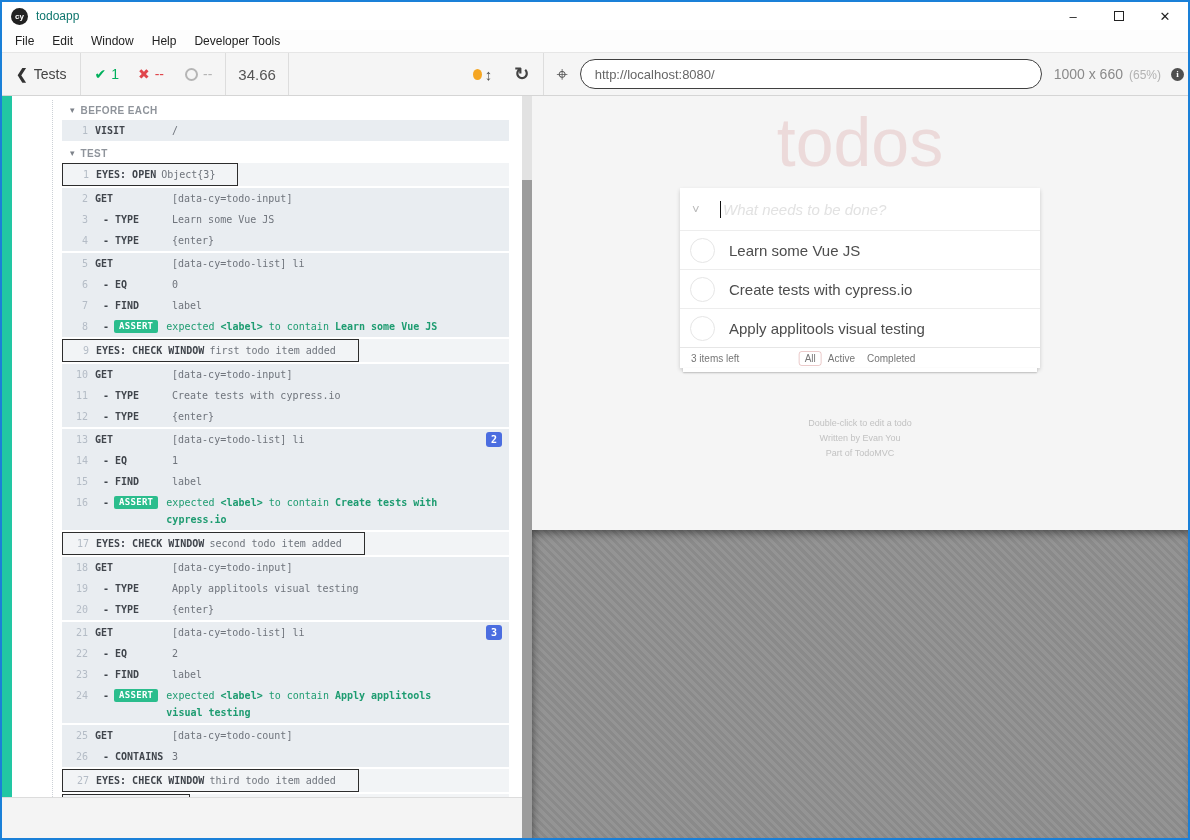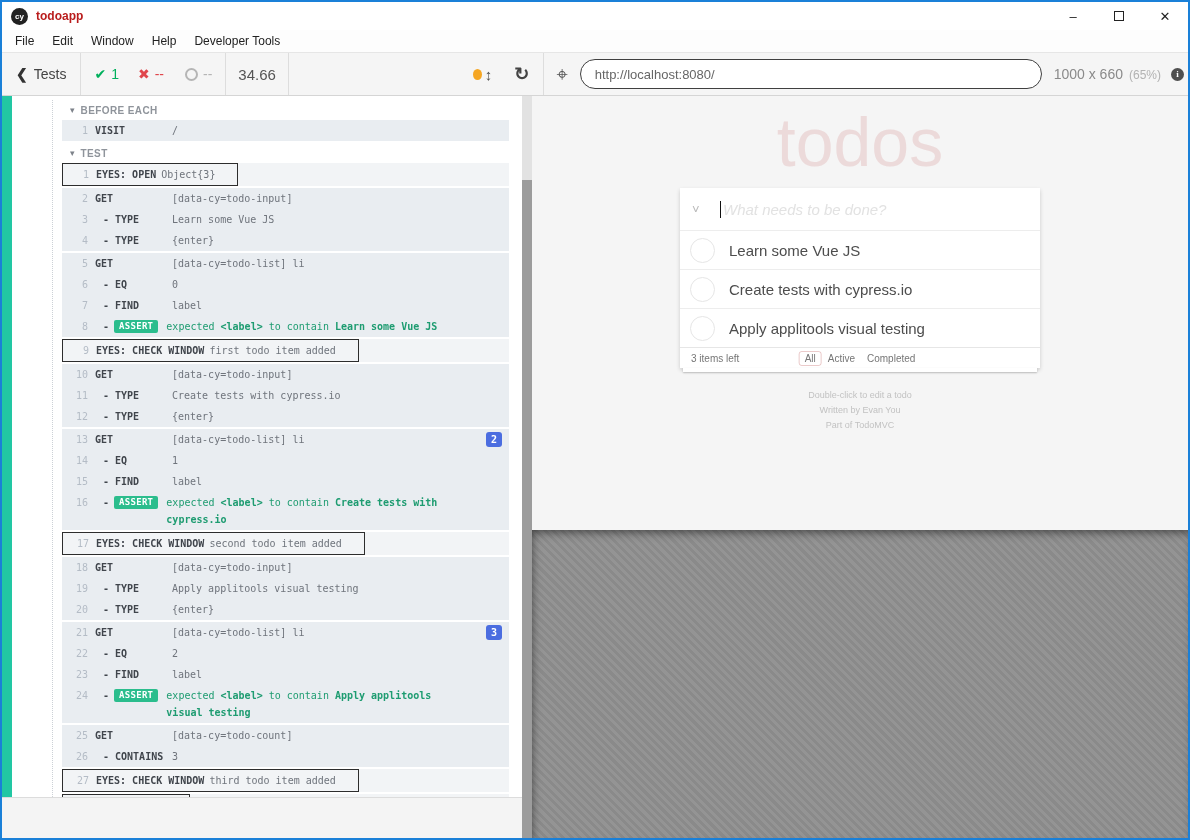--- a/index.html
+++ b/index.html
@@ -2,21 +2,21 @@
 <html><head>
 <meta charset="utf-8">
 <style>
   * { margin:0; padding:0; box-sizing:border-box; }
   html,body { width:1190px; height:840px; font-family:"Liberation Sans", sans-serif; background:#fff; }
   .window { width:1190px; height:840px; border:2px solid #1a80d8; display:flex; flex-direction:column; background:#fff; overflow:hidden; }
 
   
   .titlebar { height:28px; display:flex; align-items:center; padding-left:9px; background:#fff; flex:0 0 auto; }
   .cy-logo { width:17px; height:17px; border-radius:50%; background:#222; color:#fff; font-size:8px; font-weight:bold; display:flex; align-items:center; justify-content:center; }
-  .win-title { font-size:12px; color:#b91c1c; margin-left:8px;font-weight:bold; }
+  .win-title { font-size:12px; color:#0f766e; margin-left:8px; }
   .win-controls { margin-left:auto; display:flex; align-items:center; height:100%; }
   .win-btn { width:46px; height:100%; display:flex; align-items:center; justify-content:center; font-size:13px; color:#222; }
   .win-btn .sq { width:10px; height:10px; border:1px solid #222; display:inline-block; }
 
   
   .menubar { height:22px; display:flex; align-items:center; background:#fdfdfd; padding-left:4px; flex:0 0 auto; }
   .menu-item { font-size:12px; color:#222; padding:0 9px; }
 
   
   .toolbar { height:44px; background:#f5f5f5; border-top:1px solid #e6e6e6; border-bottom:1px solid #d5d5d5; display:flex; align-items:center; flex:0 0 auto; }
@@ -89,21 +89,21 @@
   .todo-caret { width:1px; height:17px; background:#111; margin:0 2px 0 6px; }
   .todo-placeholder { font-size:15px; font-style:italic; color:#e2e2e2; }
   .todo-item { height:39px; display:flex; align-items:center; border-top:1px solid #ededed; padding:0 10px; }
   .todo-circle { width:25px; height:25px; border:1px solid #e6e6e6; border-radius:50%; flex:0 0 auto; }
   .todo-label { margin-left:14px; font-size:15px; color:#4d4d4d; }
   .todo-footer { height:21px; border-top:1px solid #e6e6e6; display:flex; align-items:center; padding:0 11px; position:relative; font-size:10px; color:#767676; }
   .todo-count {}
   .todo-filters { position:absolute; left:50%; transform:translateX(-50%); display:flex; align-items:center; }
   .filter { color:#767676; padding:1px 5px; border:1px solid transparent; border-radius:3px; }
   .filter.active { border-color:rgba(175,47,47,.25); }
-  .todo-info { margin-top:20px; text-align:center; font-size:9px; color:#c2c2c2; line-height:15px; }
+  .todo-info { margin-top:48px; text-align:center; font-size:9px; color:#c2c2c2; line-height:15px; }
 </style>
 </head>
 <body>
 
 <div class="window">
 
   <div class="titlebar">
     <div class="cy-logo">cy</div>
     <div class="win-title">todoapp</div>
     <div class="win-controls">

